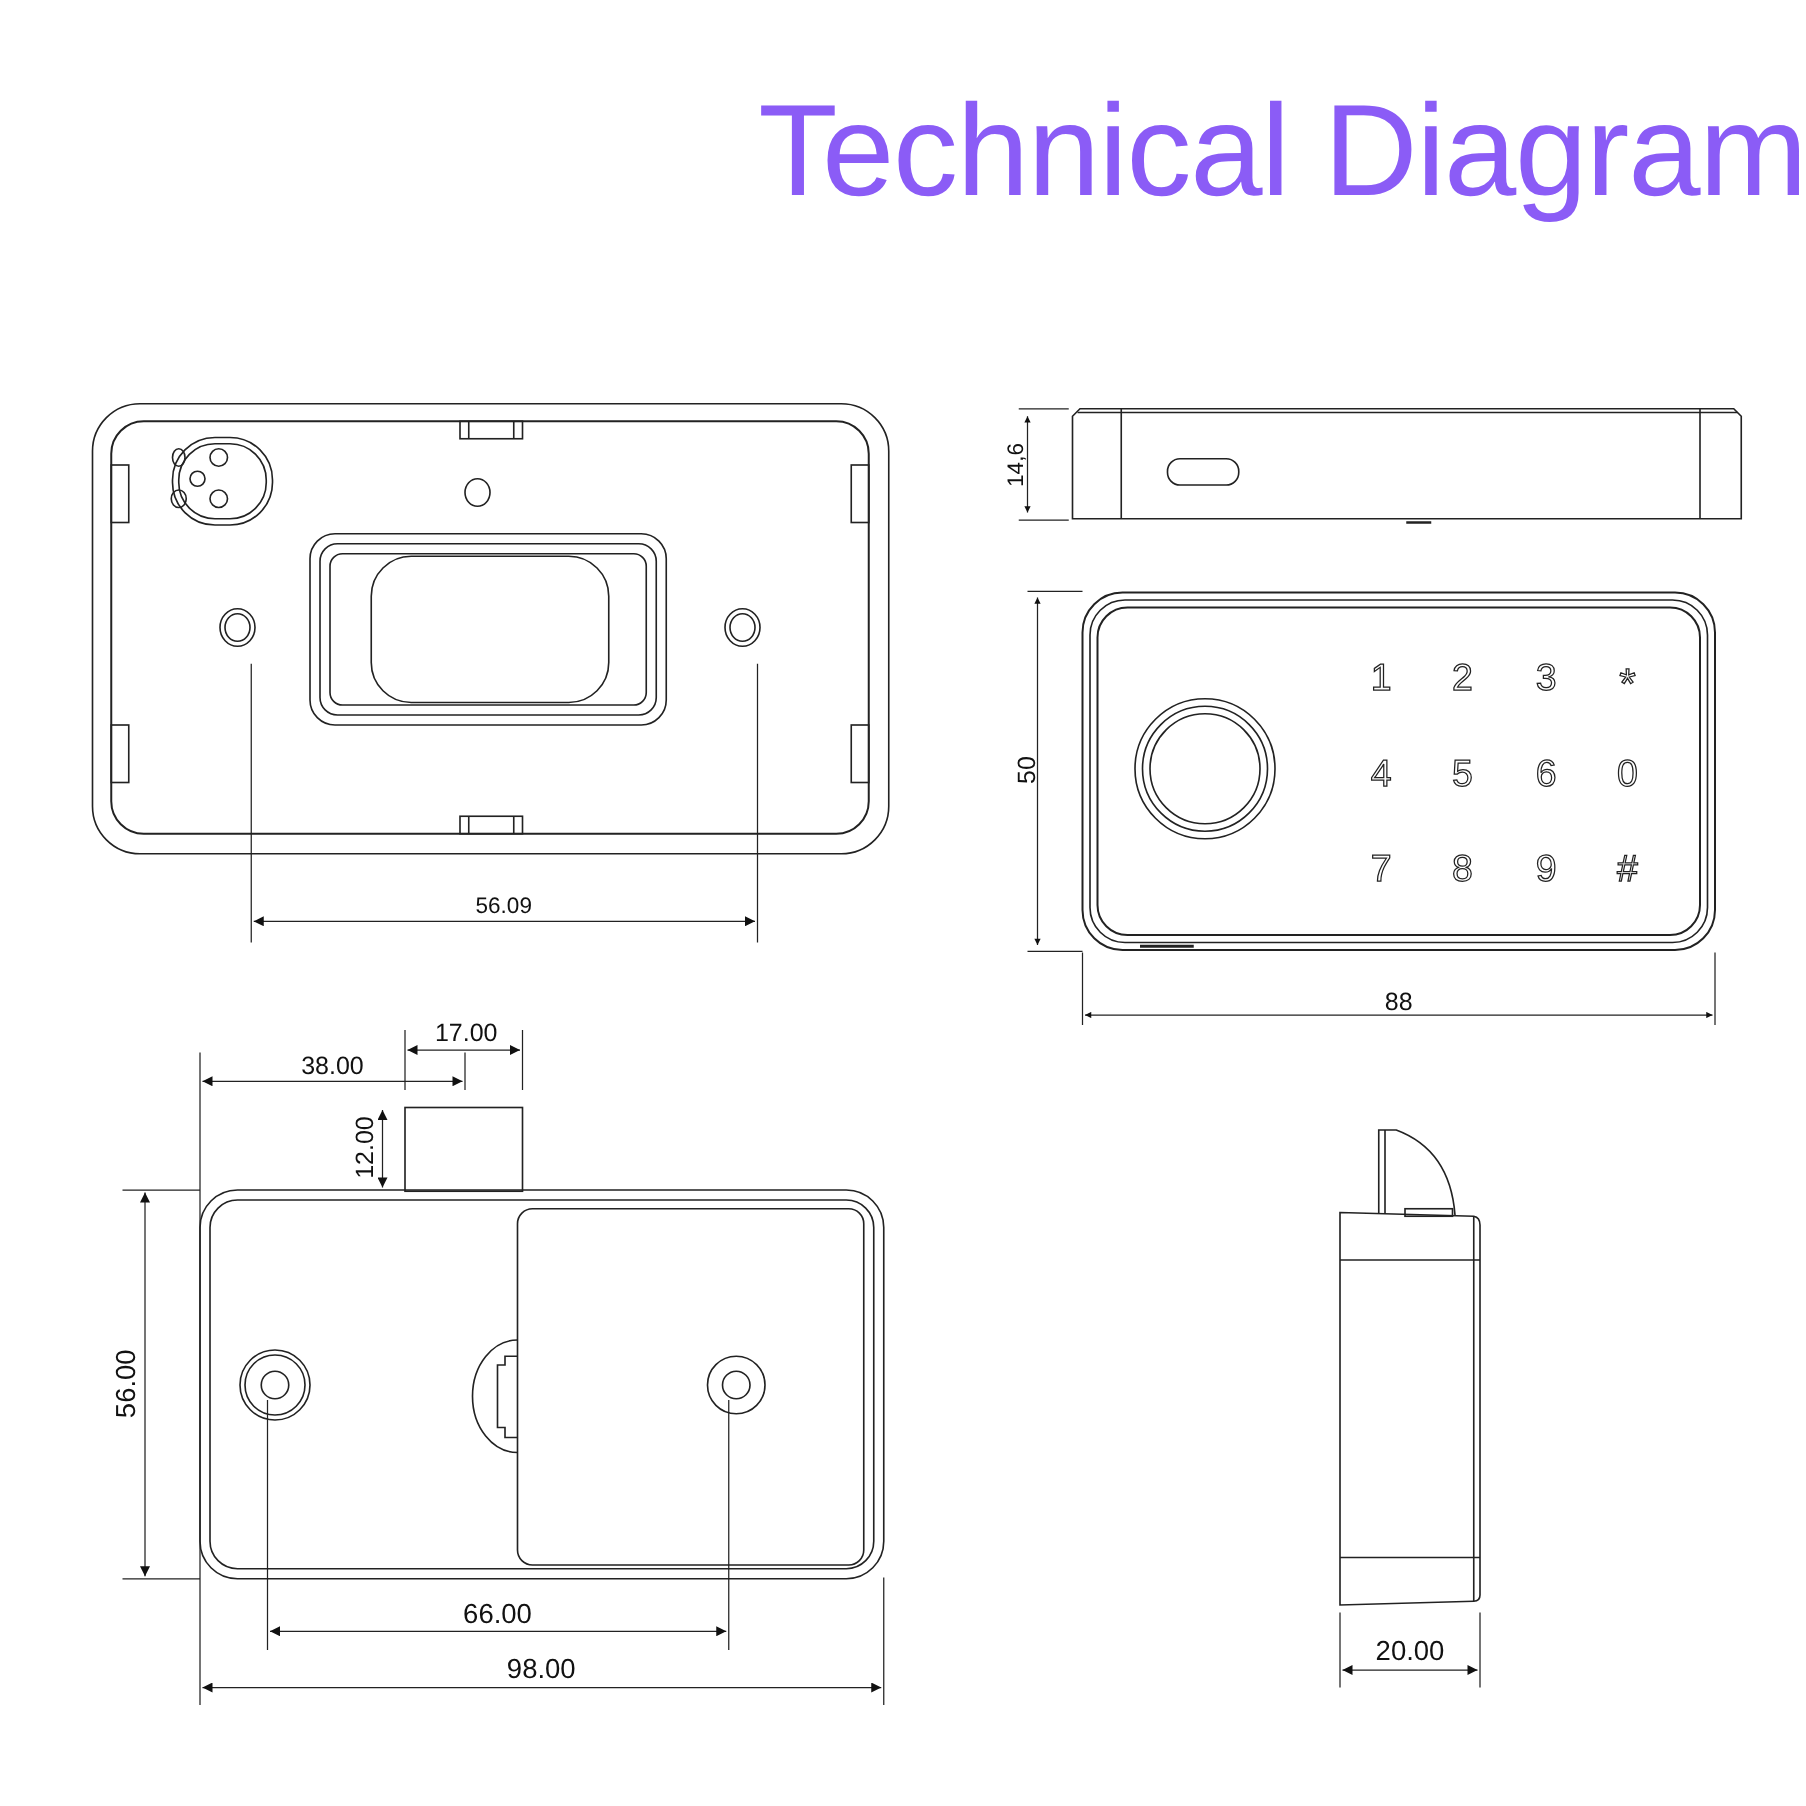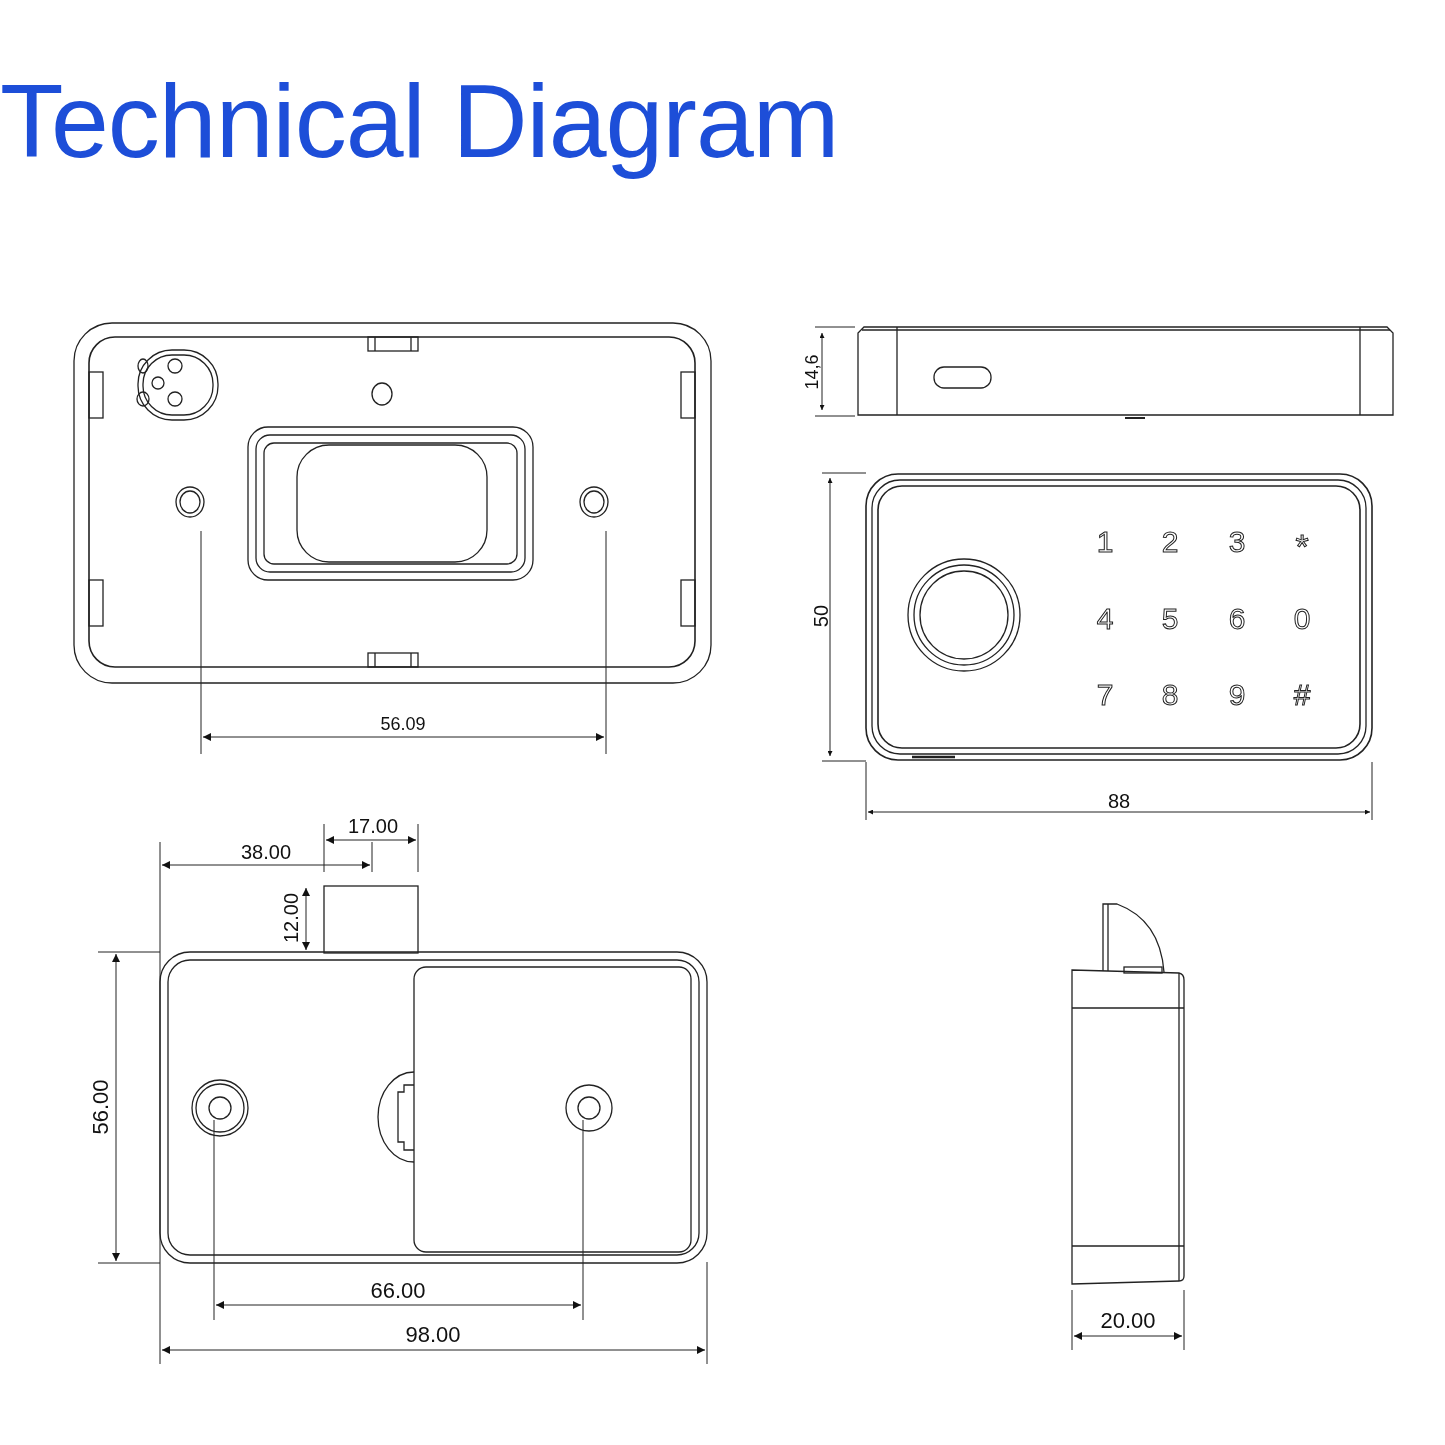--- a/index.html
+++ b/index.html
@@ -1,19 +1,19 @@
 <!DOCTYPE html>
 <html><head>
 <meta charset="utf-8">
 <style>
   html, body { margin: 0; padding: 0; background: #ffffff; }
   body { width: 1445px; height: 1445px; position: relative; overflow: hidden; }
   .title {
-    position: absolute; left: 0; top: 62px; width: 1445px; text-align: left;
-    font-family: "Liberation Sans", sans-serif; font-size: 104px; color: #1d4ed8;
+    position: absolute; left: 0; top: 62px; width: 1445px; text-align: right;
+    font-family: "Liberation Sans", sans-serif; font-size: 104px; color: #8b5cf6;
     letter-spacing: -1px;
   }
   svg.drawing { position: absolute; left: 0; top: 0; }
   .dimtxt { font-family: "Liberation Sans", sans-serif; fill: #111; }
   .keytxt { font-family: "Liberation Sans", sans-serif; fill: #fff; stroke: #222; stroke-width: 1; }
 </style>
 </head>
 <body>
 
 <div class="title">Technical Diagram</div>

